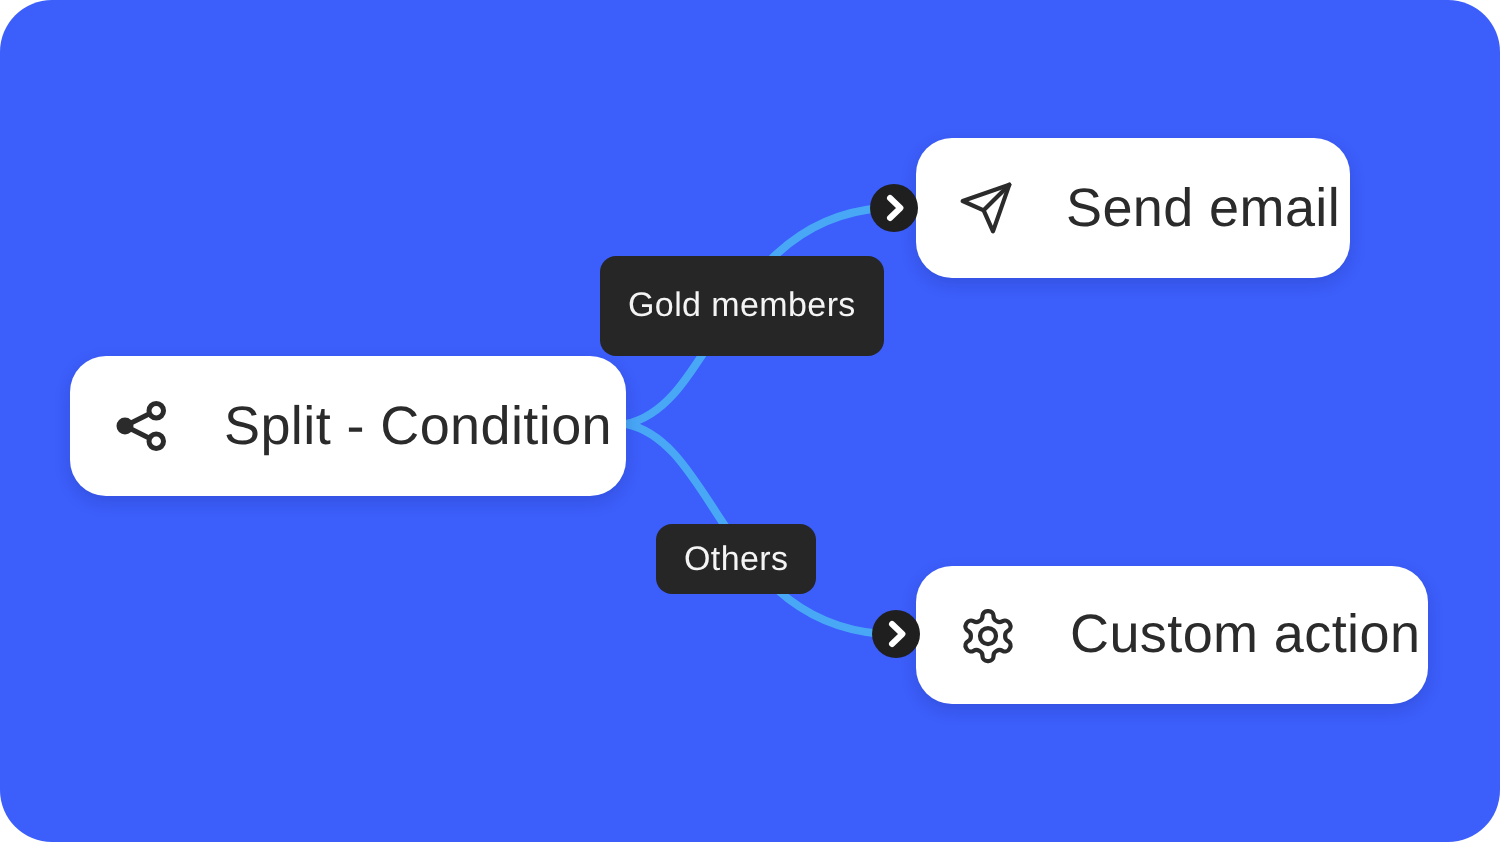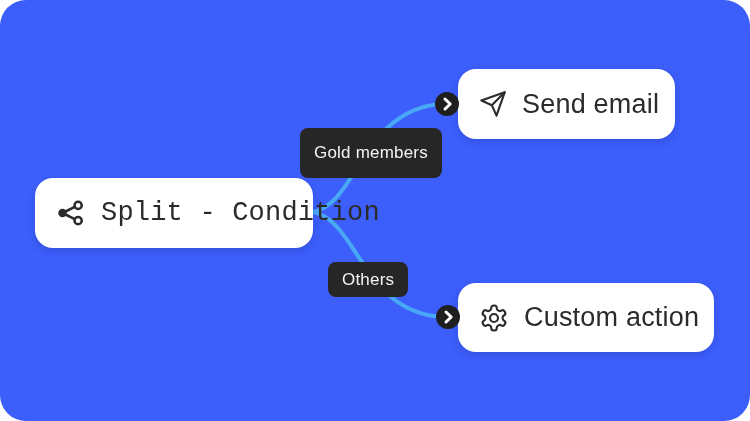--- a/index.html
+++ b/index.html
@@ -32,41 +32,41 @@
   .connectors path {
     fill: none;
     stroke: var(--connector, #49A8F6);
     stroke-width: 4;
     stroke-linecap: round;
   }
   .node {
     position: absolute;
     display: flex;
     align-items: center;
-    gap: 15px;
+    gap: 26px;
     background: var(--node-bg, #ffffff);
     border-radius: 18px;
     box-shadow: 0 3px 8px rgba(15, 25, 110, 0.18);
     padding: 0 35px 0 21px;
     box-sizing: border-box;
     cursor: pointer;
   }
   .node .node-label {
     font-size: 27px;
     color: var(--node-text, #2B2B2B);
     white-space: nowrap;
     letter-spacing: 0.2px;
   }
   .node .icon {
     display: flex;
     align-items: center;
     justify-content: center;
     flex: 0 0 auto;
   }
-  .node-split   { left: 35px;  top: 178px; width: 278px; height: 70px; font-family: Liberation Mono, monospace; }
+  .node-split   { left: 35px;  top: 178px; width: 278px; height: 70px; }
   .node-send    { left: 458px; top: 69px;  width: 217px; height: 70px; }
   .node-custom  { left: 458px; top: 283px; width: 256px; height: 69px; }
 
   .branch-pill {
     position: absolute;
     display: inline-flex;
     align-items: center;
     justify-content: center;
     background: var(--pill-bg, #262626);
     color: var(--pill-text, #F4F4F4);

